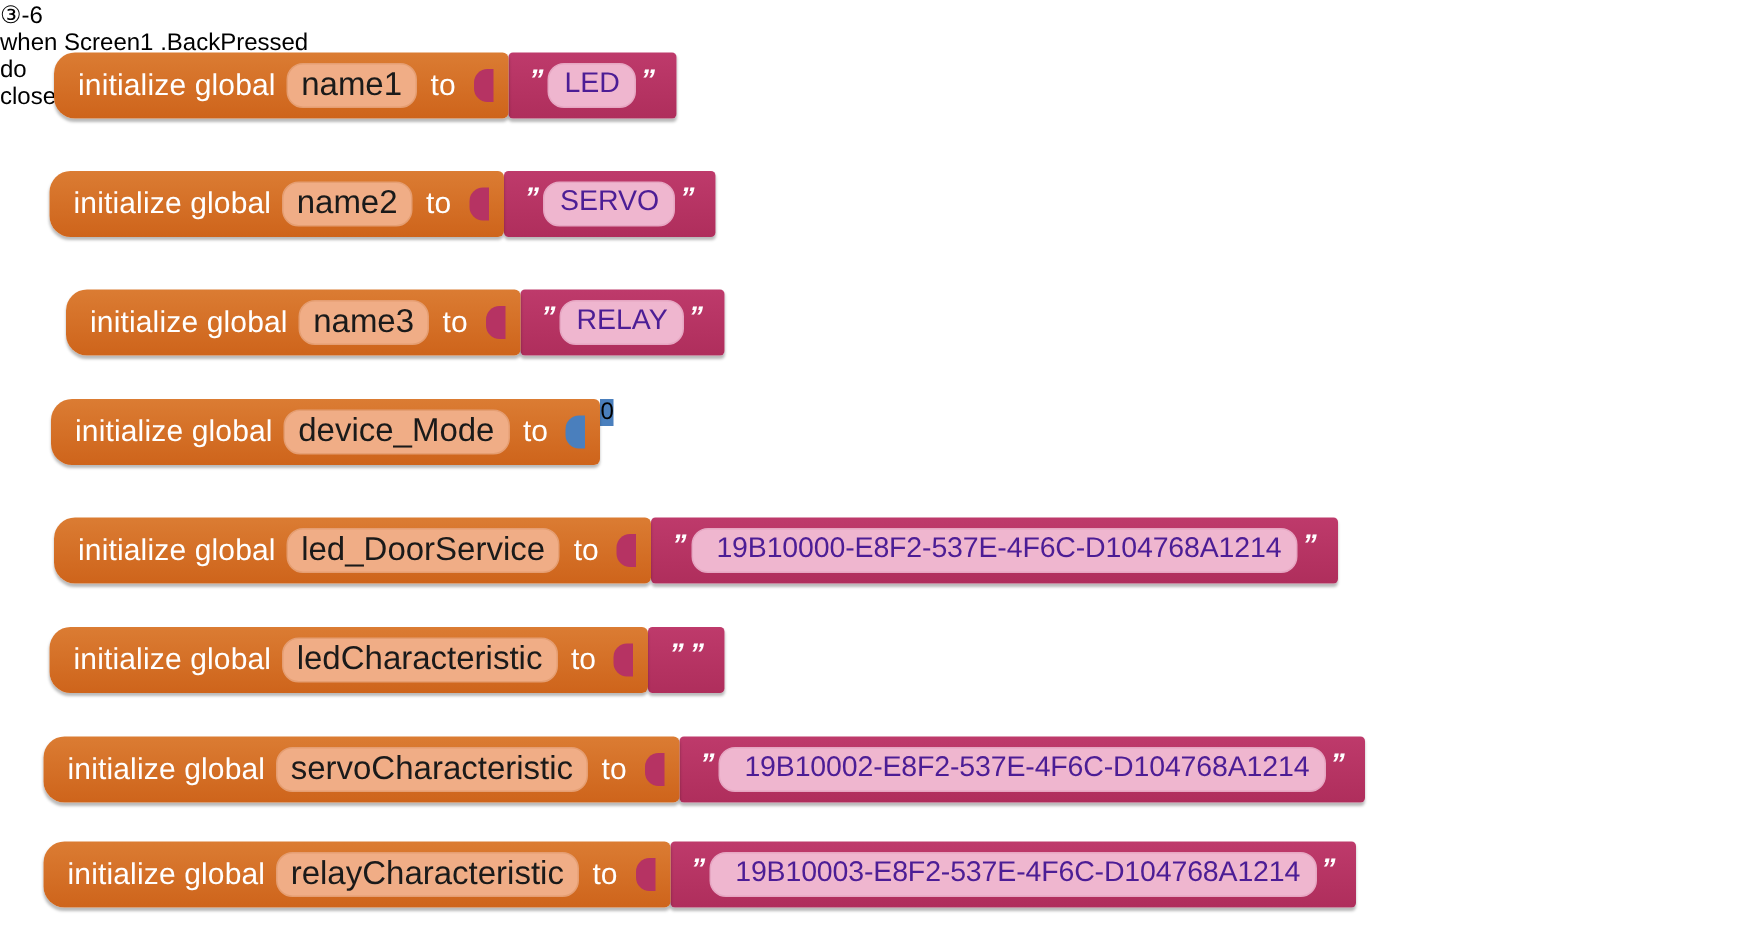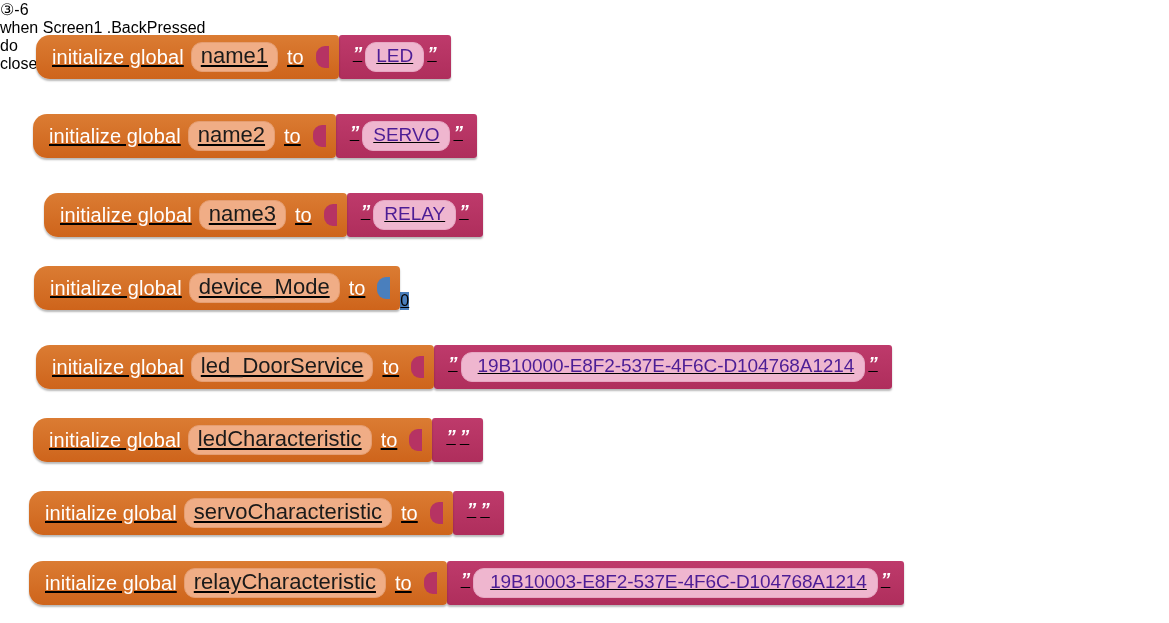--- a/index.html
+++ b/index.html
@@ -16,23 +16,22 @@
   }
   #canvas {
     position: absolute;
     inset: 0;
   }
 
   
   .block-row {
     position: absolute;
     display: flex;
-    align-items: flex-end;
+    align-items: flex-start;
     height: 44px;
-    text-decoration: underline;
   }
 
   
   .var-block {
     background: #D2691E;
     background: linear-gradient(#DB7C33, #CE641B);
     border-radius: 14px 4px 4px 14px;
     box-shadow: 0 2px 2px rgba(0,0,0,0.28);
     display: flex;
     align-items: center;
@@ -369,20 +368,21 @@
 
   <div class="block-row" style="left:29px; top:491px;">
     <div class="var-block">
       <span class="kw">initialize global</span>
       <span class="field-name">servoCharacteristic</span>
       <span class="to">to</span>
       <span class="socket"></span>
     </div>
     <div class="text-block">
       <span class="quote">”</span>
+      <span class="field-text mono">19B10002-E8F2-537E-4F6C-D104768A1214</span>
       <span class="quote">”</span>
     </div>
   </div>
 
   <div class="block-row" style="left:29px; top:561px;">
     <div class="var-block">
       <span class="kw">initialize global</span>
       <span class="field-name">relayCharacteristic</span>
       <span class="to">to</span>
       <span class="socket"></span>

